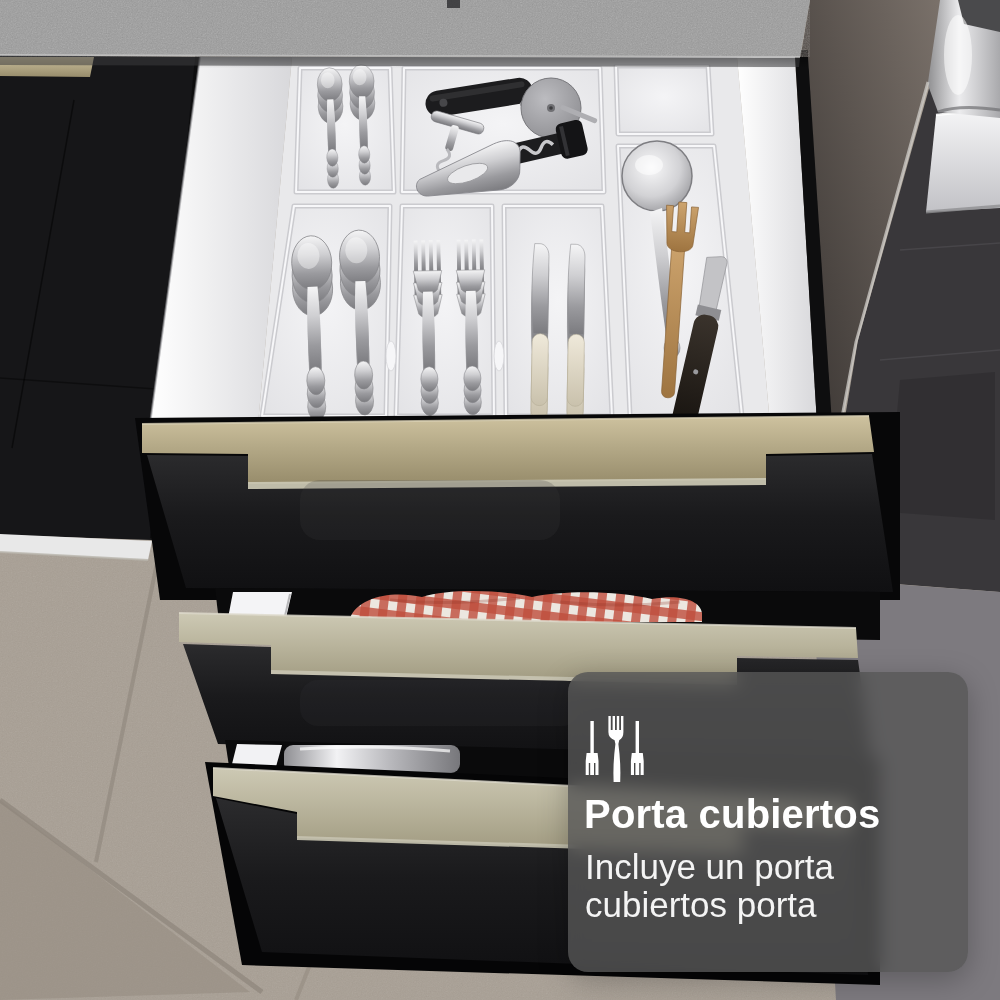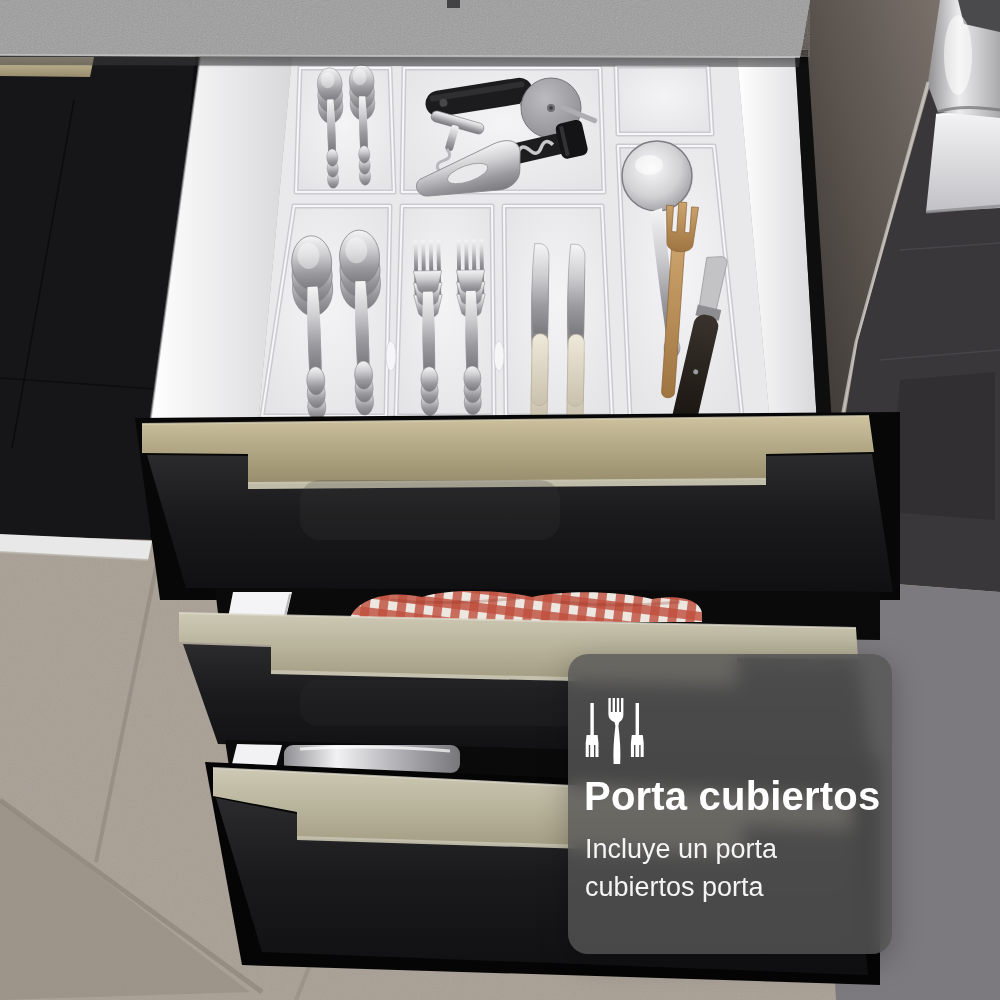--- a/index.html
+++ b/index.html
@@ -3,38 +3,38 @@
 <meta charset="utf-8">
 <style>
   html,body{margin:0;padding:0;background:#888;}
   .stage{
     position:relative;width:1000px;height:1000px;overflow:hidden;
     font-family:"Liberation Sans", sans-serif;
     background:#a89f94;
   }
   .stage svg.scene{position:absolute;left:0;top:0;}
   .promo-card{
-    position:absolute;left:568px;top:654px;width:324px;height:300px;
+    position:absolute;left:568px;top:672px;width:400px;height:300px;
     border-radius:20px;
     background:rgba(86,86,86,0.80);
     backdrop-filter:blur(9px);
     -webkit-backdrop-filter:blur(9px);
     box-shadow:0 8px 30px rgba(0,0,0,0.25);
     color:#fff;
     text-decoration:underline;
   }
   .cutlery-icon{position:absolute;left:17px;top:44px;}
   .promo-title{
     position:absolute;left:16px;top:120px;
     font-size:40px;font-weight:bold;letter-spacing:0.2px;color:#ffffff;
     white-space:nowrap;
   }
   .promo-subtitle{
     position:absolute;left:17px;top:176px;
-    font-size:27px;line-height:38px;font-weight:400;color:#f4f4f4;
+    font-size:35px;line-height:38px;font-weight:400;color:#f4f4f4;
   }
 </style>
 </head>
 <body>
 
 <div class="stage">
 
 <svg class="scene" width="1000" height="1000" viewBox="0 0 1000 1000">
 <defs>
   <filter id="grain" x="0%" y="0%" width="100%" height="100%">

